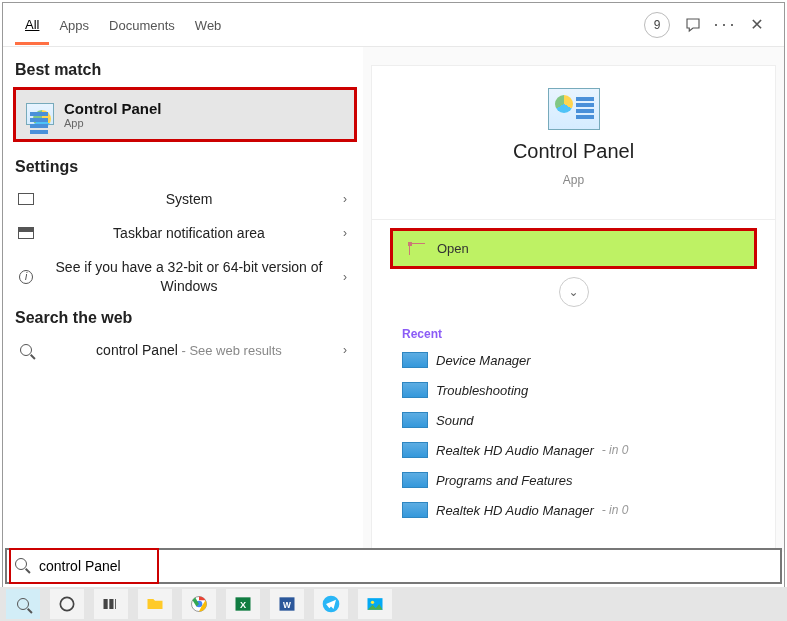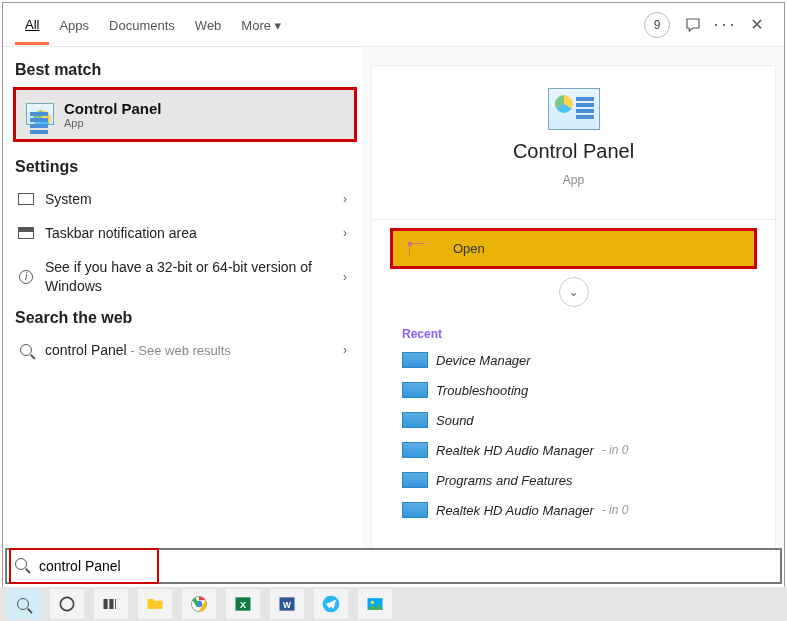--- a/index.html
+++ b/index.html
@@ -25,36 +25,36 @@
 
 .section-label { font-size: 16px; font-weight: bold; color: #222; padding: 6px 2px; }
 
 
 .best-match { border: 3px solid #cc0000; background: #e6e6e6; display: flex; align-items: center; padding: 10px; gap: 10px; margin: 2px 0 10px 0;}
 .best-match .icon { width: 28px; height: 24px; }
 .best-match .title { font-size: 15px; font-weight: 600; color: #111;}
 .best-match .sub { font-size: 11px; color: #666;}
 
 
-.row { display: flex; align-items: center; padding: 8px 4px; gap: 10px; font-size: 14px; color: #222;}
+.row { display: flex; align-items: center; padding: 8px 4px; gap: 10px; font-size: 14px; color: #222; text-align: center;}
 .row .icon { width: 18px; height: 18px; display: flex; align-items: center; justify-content: center; color: #444; flex-shrink: 0;}
 .row .text { flex: 1; line-height: 1.3;}
 .row .chev { color: #666; font-size: 12px; padding-right: 6px;}
 .row .hint { color: #888; font-size: 13px;}
 
 
 .preview-icon-wrap { display: flex; flex-direction: column; align-items: center; gap: 10px; padding-bottom: 18px;}
 .cp-tile { width: 52px; height: 42px; border: 1px solid #7ab; background: linear-gradient(#e8f4ff,#d5ecff); position: relative;}
 .cp-tile::before { content:""; position:absolute; left:6px; top:6px; width:18px; height:18px; border-radius:50%; background: conic-gradient(#ffd54f 0 120deg,#4fc3f7 120deg 240deg,#81c784 240deg 360deg);}
 .cp-tile::after { content:""; position:absolute; right:5px; top:8px; width:18px; height:4px; background:#4a90d9; box-shadow: 0 6px 0 #4a90d9, 0 12px 0 #4a90d9, 0 18px 0 #4a90d9;}
 .preview-title { font-size: 20px; font-weight: 400; color: #222;}
 .preview-sub { font-size: 12px; color: #888;}
 .divider { border-top: 1px solid #eee; margin: 14px 0 0 0;}
 
-.action-row { display: flex; align-items: center; padding: 10px 16px; gap: 28px; font-size: 13px; color: #333; margin: 8px 18px 0 18px; background: #eab308; border: 3px solid #cc0000;}
+.action-row { display: flex; align-items: center; padding: 10px 16px; gap: 12px; font-size: 13px; color: #333; margin: 8px 18px 0 18px; background: #bef264; border: 3px solid #cc0000;}
 .action-icon { width: 16px; height: 12px; border: 1.5px solid #c77; border-bottom: none; border-right: none; position: relative;}
 .action-icon::after { content:""; position:absolute; left:-2px; top:-2px; width:4px; height:4px; background:#c77;}
 
 .expand-circle { width: 30px; height: 30px; border: 1px solid #ccc; border-radius: 50%; display: flex; align-items: center; justify-content: center; margin: 8px auto; color: #666; font-size: 12px;}
 
 .recent-title { font-size: 12px; font-weight: 600; color: #8b5cf6; padding: 12px 18px 4px 30px;}
 .recent-list { padding: 0 18px 0 24px; font-style: italic;}
 .recent-item { display: flex; align-items: center; gap: 8px; padding: 7px 6px; font-size: 13px; color: #222;}
 .recent-item .ico { width: 26px; height: 16px; background: linear-gradient(#5dade2,#3498db); border: 1px solid #2e86c1; flex-shrink: 0;}
 .recent-item .sfx { color: #999; font-size: 12px;}
@@ -84,21 +84,20 @@
 </head>
 <body>
 
 <div class="frame">
 
   <div class="tabs">
     <div class="tab active">All</div>
     <div class="tab">Apps</div>
     <div class="tab">Documents</div>
     <div class="tab">Web</div>
-    <div class="tab"><span>More</span> <span>▾</span></div>
     <div class="tabs-right">
       <div class="badge-circle">9</div>
       <div class="header-icon">
         <svg viewBox="0 0 24 24" width="18" height="18" fill="none" stroke="#555" stroke-width="1.5">
             <path d="M4 4h16v12H12l-5 4v-4H4z"></path>
           </svg>
       </div>
       <div class="header-icon dots"></div>
       <div class="header-icon close-x">✕</div>
     </div>

